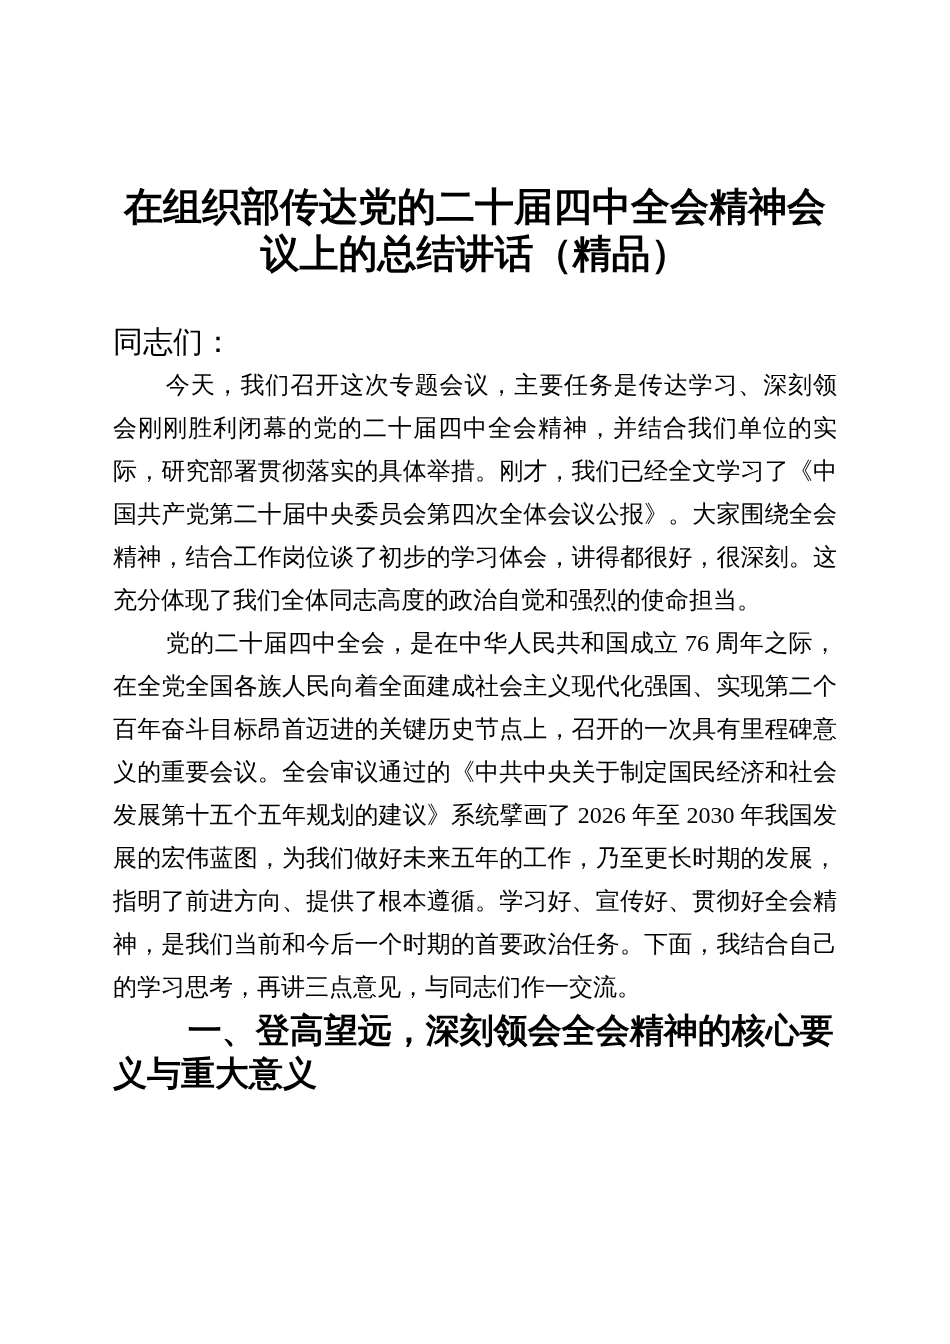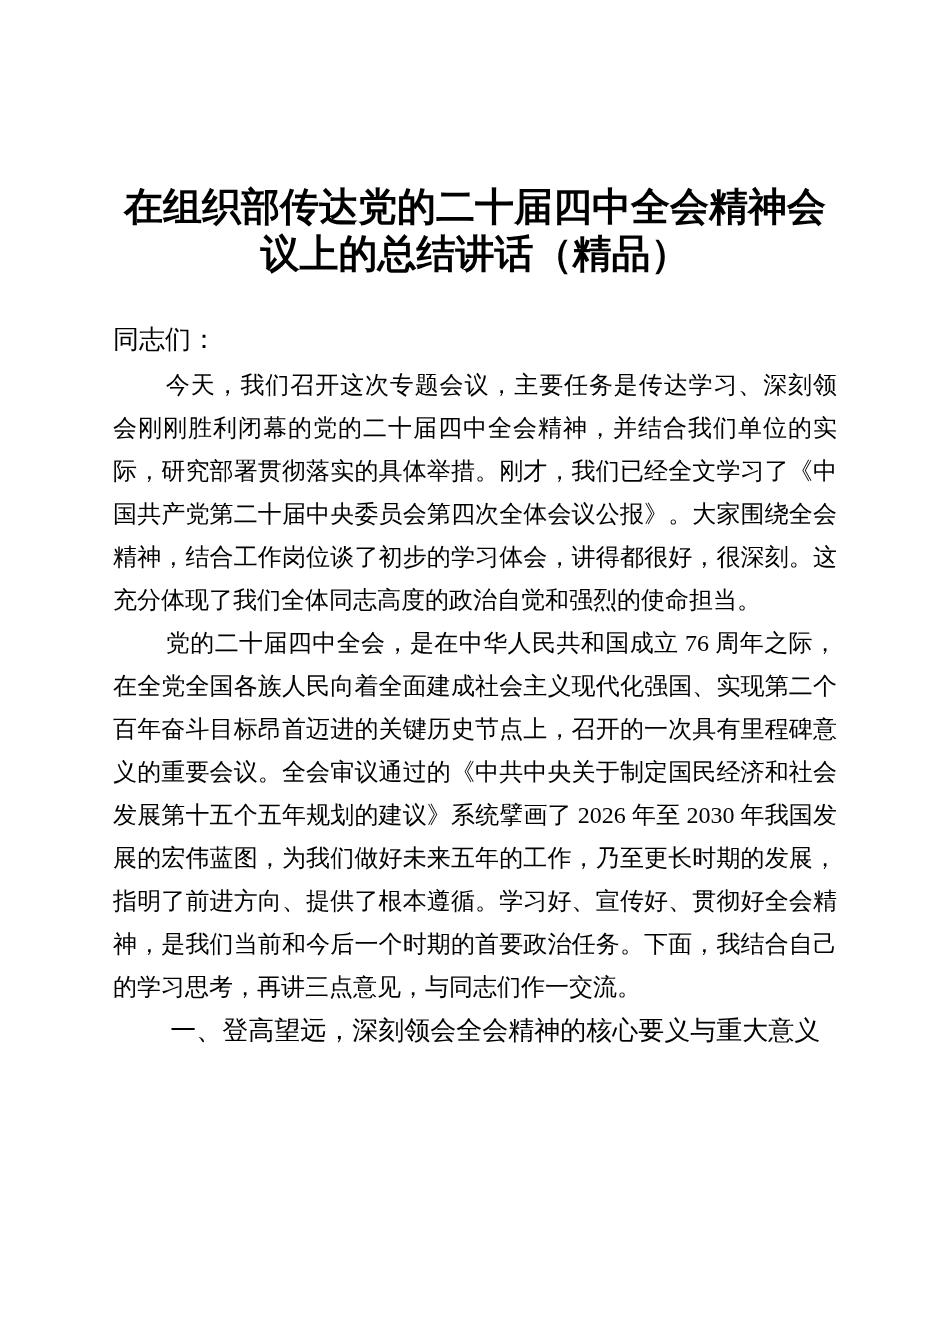--- a/index.html
+++ b/index.html
@@ -21,38 +21,37 @@
   .doc-title {
     margin: 0 0 43px 0;
     font-size: 39px;
     font-weight: bold;
     line-height: 47px;
     text-align: center;
     letter-spacing: 0;
   }
   .salutation {
     margin: 0;
-    font-size: 26px;
+    font-size: 30px;
     line-height: 43.5px;
     text-indent: 0;
-    font-family: Liberation Mono, monospace;
   }
   .body-para {
     margin: 0;
     font-size: 24px;
     line-height: 43px;
     text-indent: 2.2em;
     text-align: justify;
     word-break: break-all;
   }
   .section-heading {
     margin: 0;
-    font-size: 26px;
+    font-size: 34px;
     line-height: 43.5px;
-    font-weight: normal;
+    font-weight: bold;
     text-indent: 2.2em;
   }
 </style>
 </head>
 <body>
 
 <div class="page">
   <h1 class="doc-title">在组织部传达党的二十届四中全会精神会议上的总结讲话（精品）</h1>
 
   <p class="salutation">同志们：</p>

